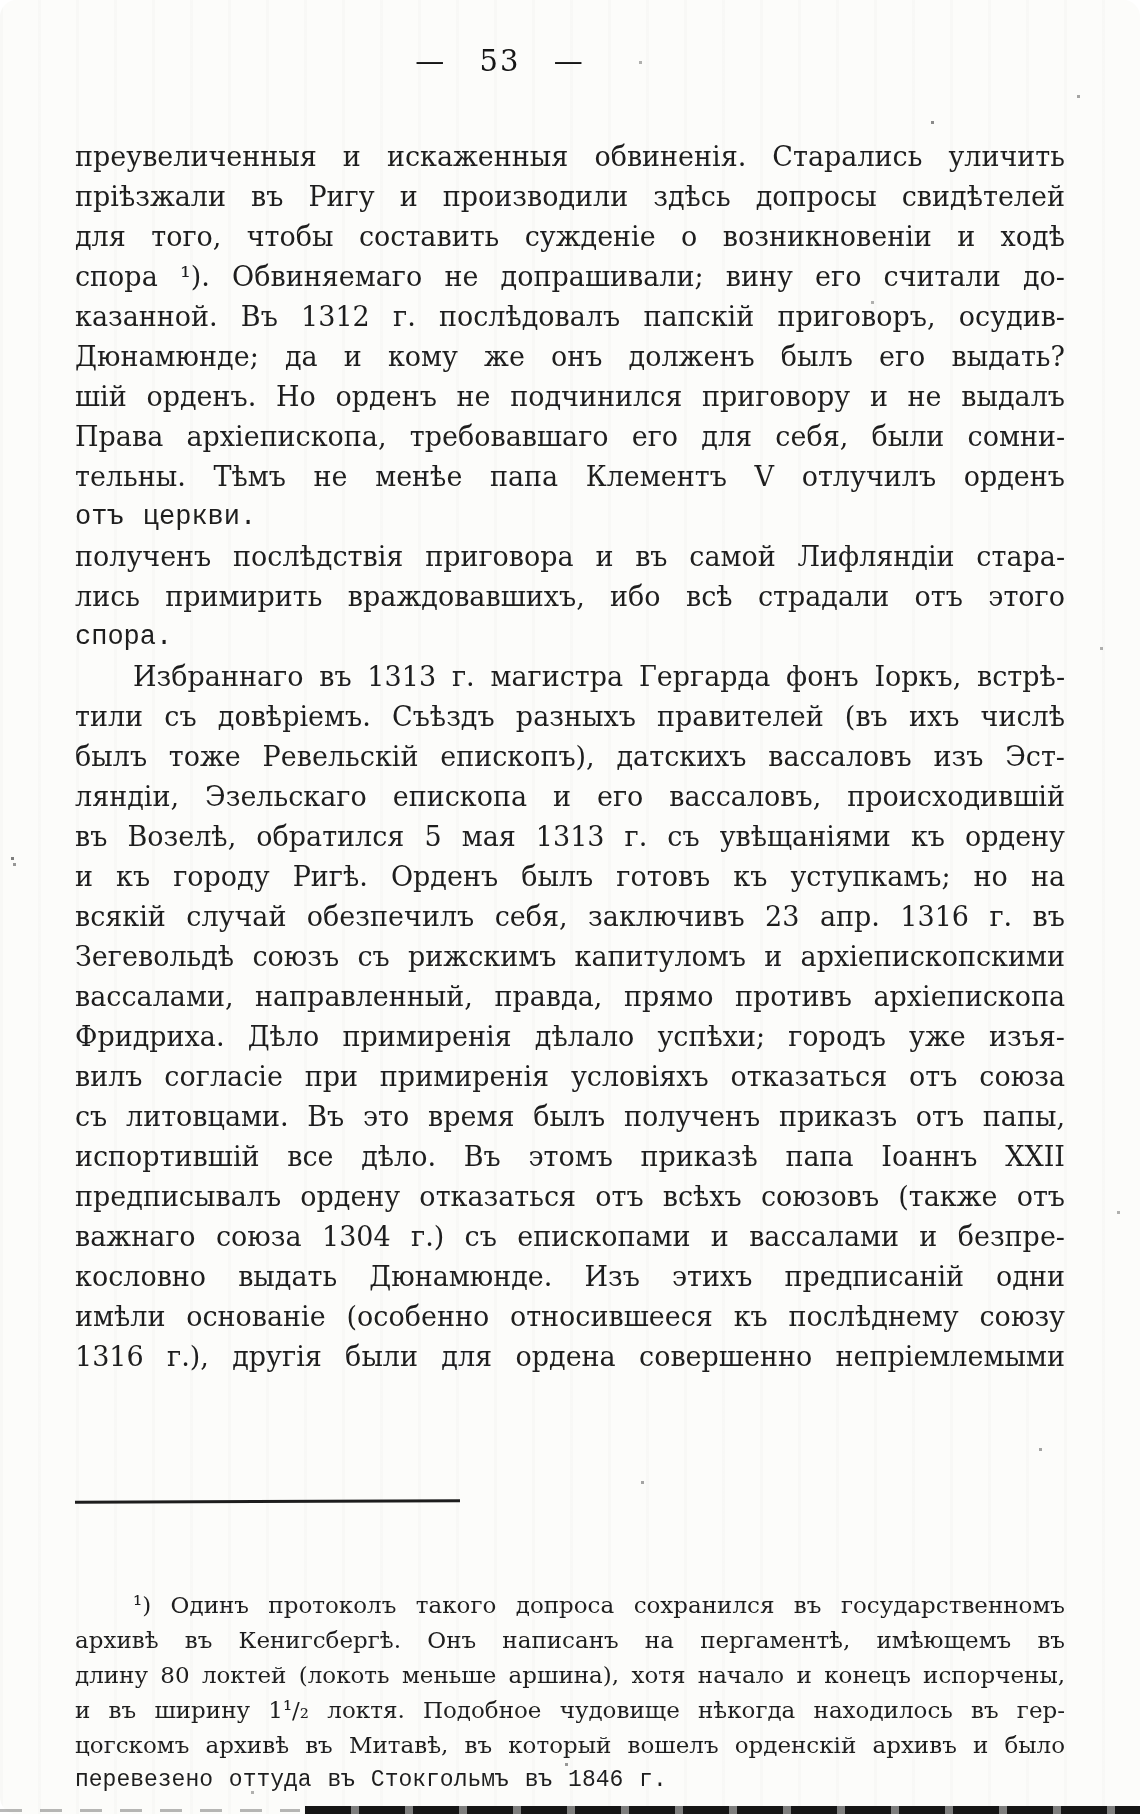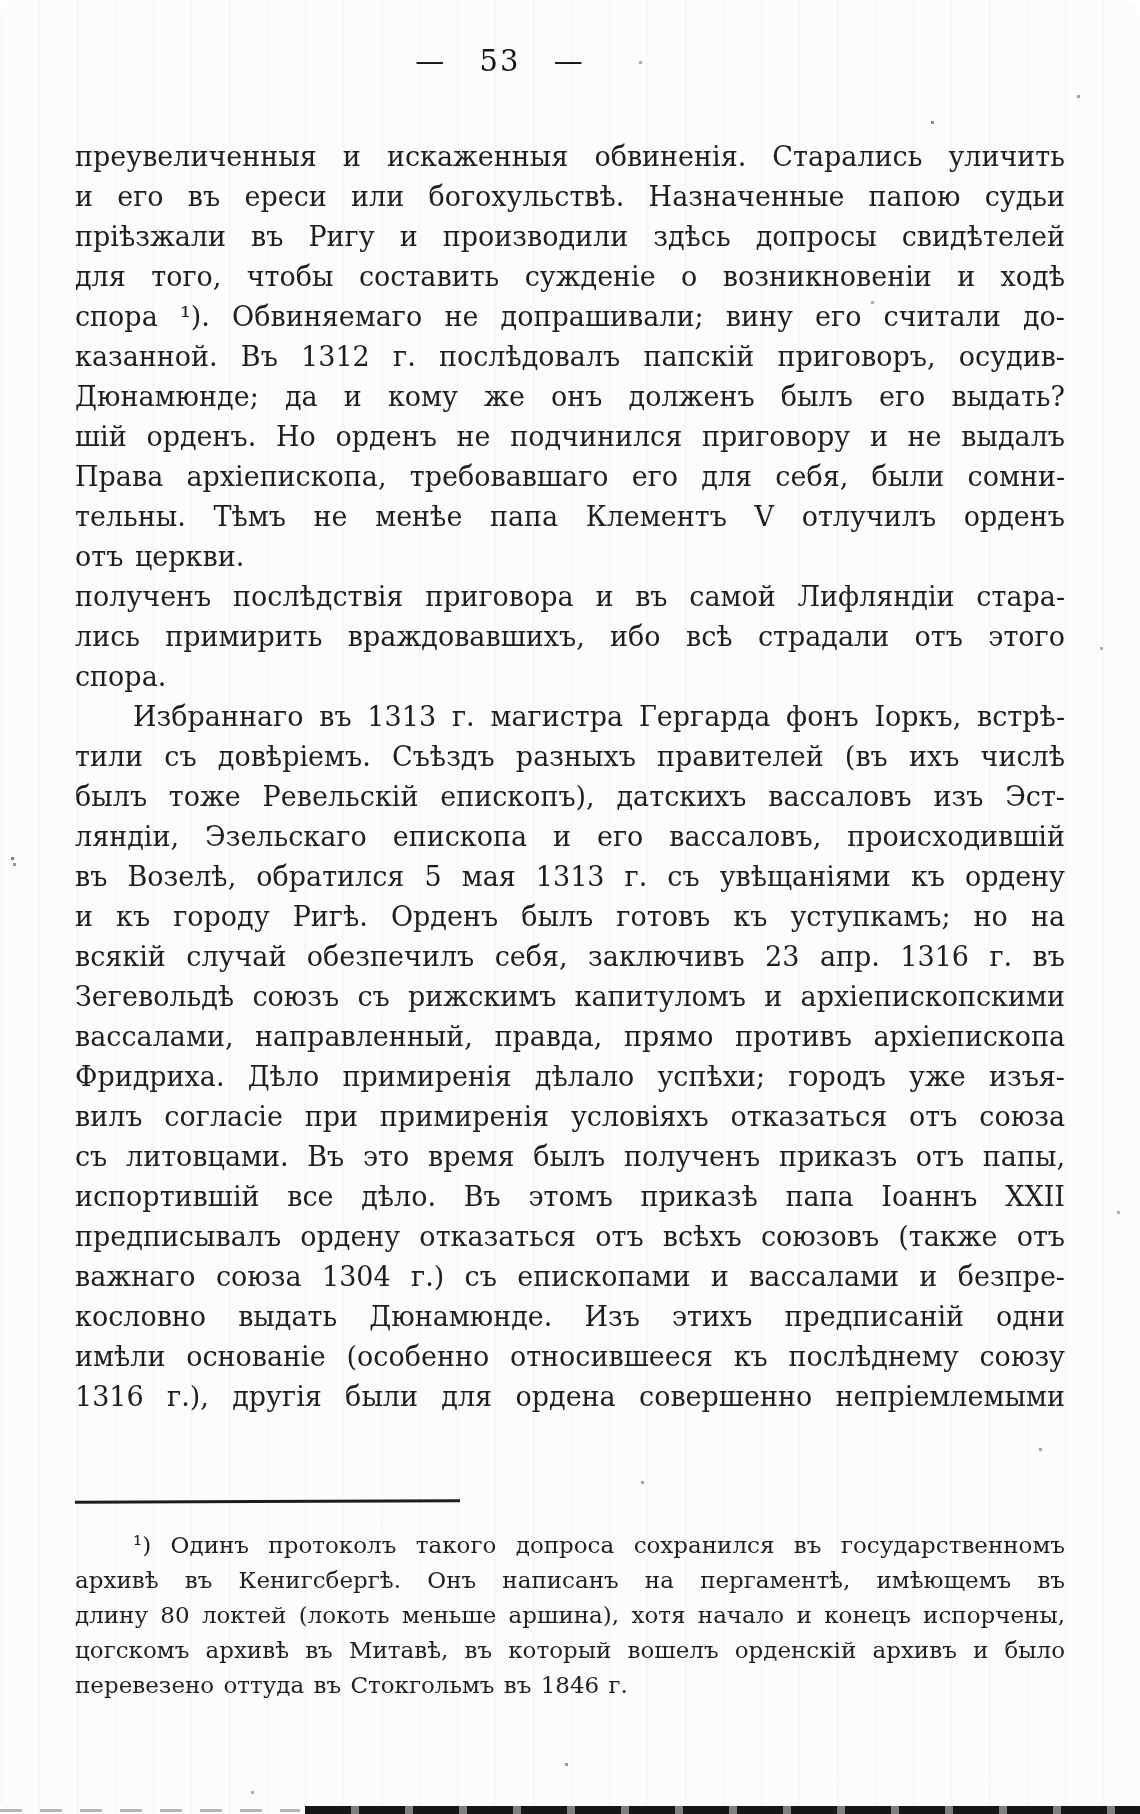--- a/index.html
+++ b/index.html
@@ -25,27 +25,27 @@
     word-spacing:22px;
     letter-spacing:2px;
     color:#161616;
   }
   .body-block{
     position:absolute;top:137px;left:75px;width:990px;
     font-size:27px;line-height:40px;
     word-spacing:3px;
   }
   .fn-block{
-    position:absolute;top:1528px;left:75px;width:990px;
+    position:absolute;top:1588px;left:75px;width:990px;
     font-size:23px;line-height:35px;
     word-spacing:2px;
   }
   .ln{white-space:normal;}
   .j{text-align:justify;text-align-last:justify;}
-  .l{text-align:right;text-align-last:left;}
+  .l{text-align:right;text-align-last:left;font-family:Liberation Mono, monospace;}
   .ind{text-indent:58px;}
   .rule{
     position:absolute;top:1500px;left:75px;width:385px;height:3px;
     background:#1d1d1d;
     transform:rotate(-0.2deg);
   }
   .bottom-bar{
     position:absolute;bottom:0;left:305px;right:0;height:8px;
     background:repeating-linear-gradient(90deg,#161616 0 46px, rgba(22,22,22,0.55) 46px 54px);
   }
@@ -73,21 +73,20 @@
 </style>
 </head>
 <body>
 
 <div class="page">
 
   <div class="pagenum">— 53 —</div>
 
   <div class="body-block">
     <div class="ln j">преувеличенныя и искаженныя обвиненія. Старались уличить</div>
-    <div class="ln j">и его въ ереси или богохульствѣ. Назначенные папою судьи</div>
     <div class="ln j">пріѣзжали въ Ригу и производили здѣсь допросы свидѣтелей</div>
     <div class="ln j">для того, чтобы составить сужденіе о возникновеніи и ходѣ</div>
     <div class="ln j">спора ¹). Обвиняемаго не допрашивали; вину его считали до-</div>
     <div class="ln j">казанной. Въ 1312 г. послѣдовалъ папскій приговоръ, осудив-</div>
     <div class="ln j">Дюнамюнде; да и кому же онъ долженъ былъ его выдать?</div>
     <div class="ln j">шій орденъ. Но орденъ не подчинился приговору и не выдалъ</div>
     <div class="ln j">Права архіепископа, требовавшаго его для себя, были сомни-</div>
     <div class="ln j">тельны. Тѣмъ не менѣе папа Клементъ V отлучилъ орденъ</div>
     <div class="ln l">отъ церкви.</div>
     <div class="ln j">полученъ послѣдствія приговора и въ самой Лифляндіи стара-</div>
@@ -112,20 +111,21 @@
     <div class="ln j">имѣли основаніе (особенно относившееся къ послѣднему союзу</div>
     <div class="ln j">1316 г.), другія были для ордена совершенно непріемлемыми</div>
   </div>
 
   <div class="rule"></div>
 
   <div class="fn-block">
     <div class="ln j ind">¹) Одинъ протоколъ такого допроса сохранился въ государственномъ</div>
     <div class="ln j">архивѣ въ Кенигсбергѣ. Онъ написанъ на пергаментѣ, имѣющемъ въ</div>
     <div class="ln j">длину 80 локтей (локоть меньше аршина), хотя начало и конецъ испорчены,</div>
+    <div class="ln j">и въ ширину 1¹/₂ локтя. Подобное чудовище нѣкогда находилось въ гер-</div>
     <div class="ln j">цогскомъ архивѣ въ Митавѣ, въ который вошелъ орденскій архивъ и было</div>
     <div class="ln l">перевезено оттуда въ Стокгольмъ въ 1846 г.</div>
   </div>
 
   <div class="speckles"></div>
   <div class="bottom-dashes"></div>
   <div class="bottom-bar"></div>
 
 </div>
 

